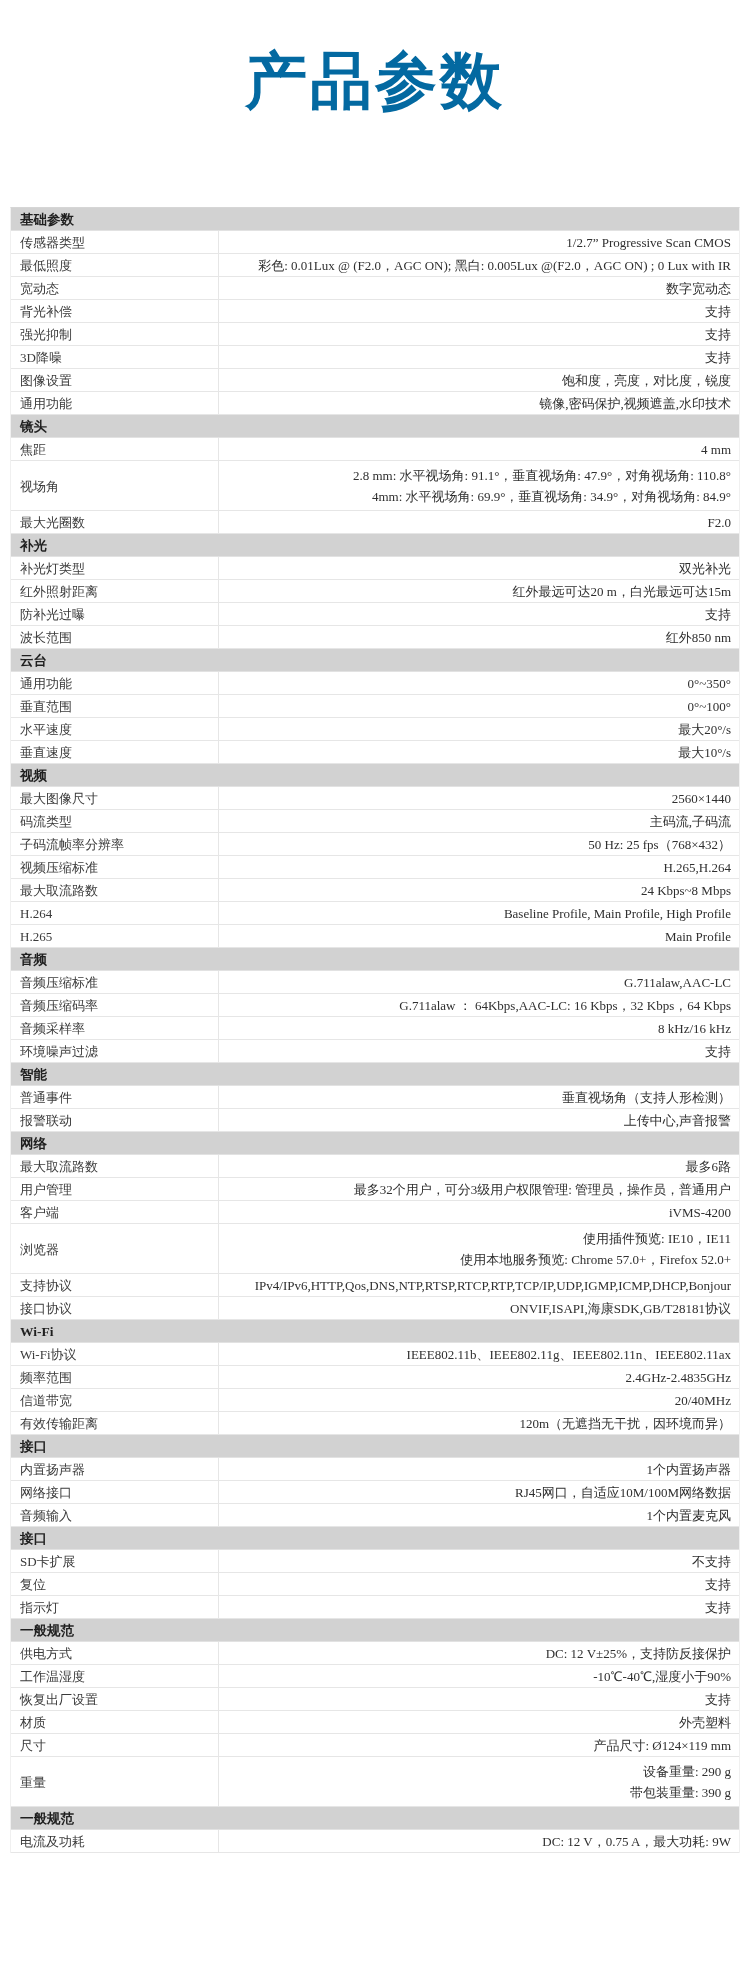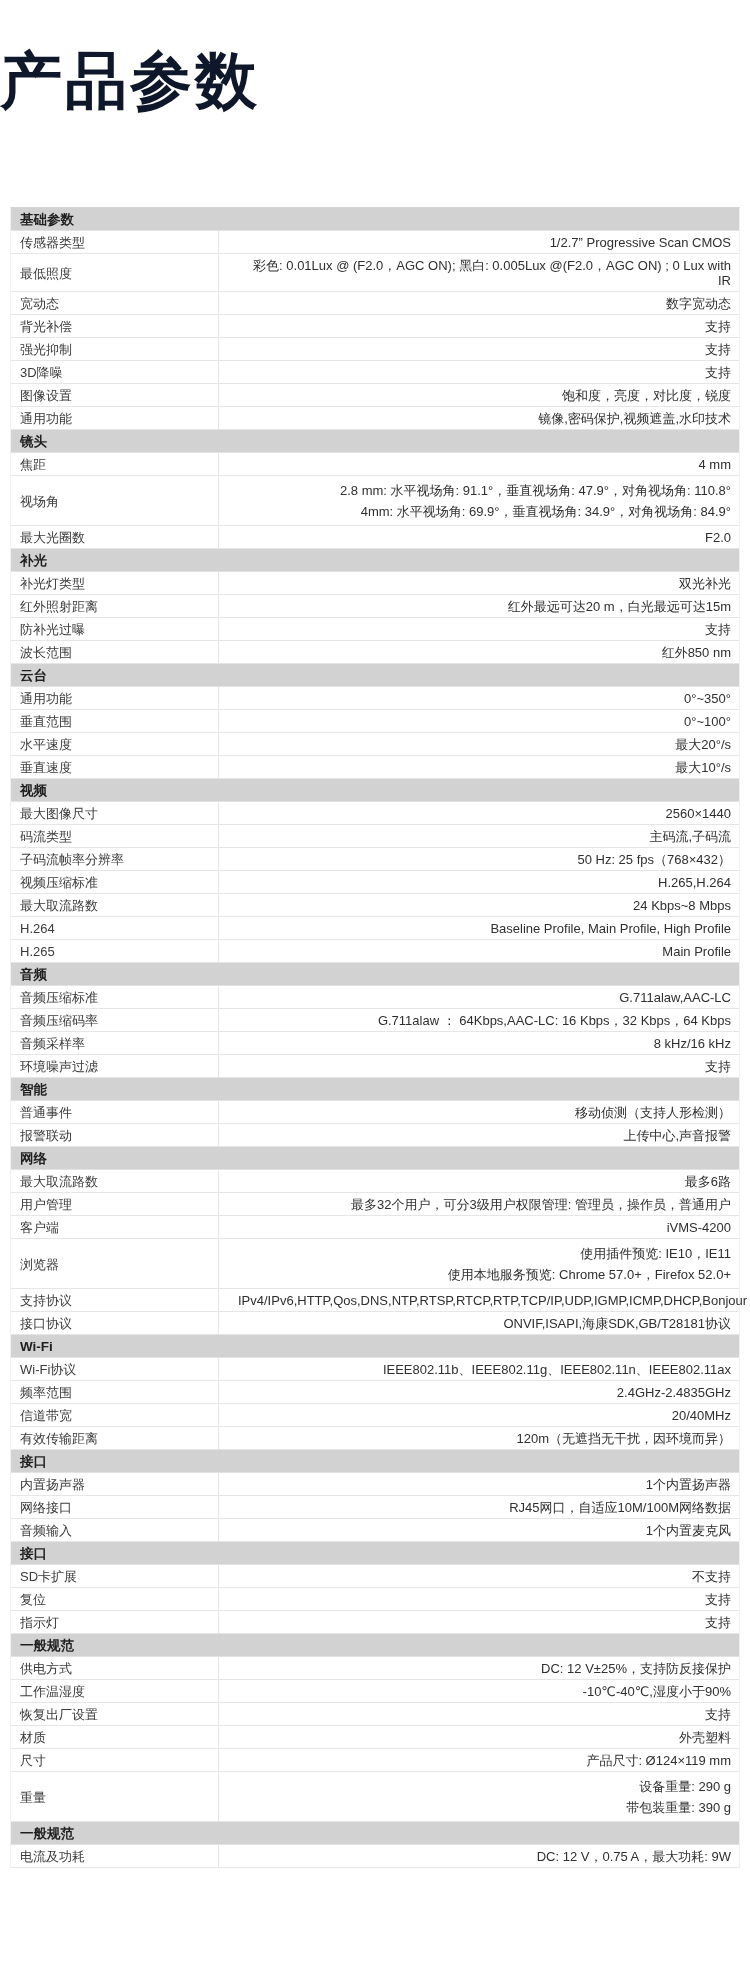--- a/index.html
+++ b/index.html
@@ -13,30 +13,31 @@
     overflow: hidden;
     font-family: "Liberation Sans", "DejaVu Sans", sans-serif;
     color: #333333;
     -webkit-font-smoothing: antialiased;
   }
   .page-title {
     margin: 44px 0 89px 0;
     font-size: 62px;
     line-height: 74px;
     font-weight: 900;
-    text-align: left;
-    color: #0f172a;
+    text-align: center;
+    color: #0369a1;
     letter-spacing: 3px;
   }
   .spec-table {
     margin: 0 10px;
     border-top: 1px solid #d6d6d6;
     border-left: 1px solid #f0f0f0;
     border-right: 1px solid #f0f0f0;
     font-size: 13px;
+    font-family: Liberation Serif, serif;
   }
   .section-header {
     background: #d2d2d2;
     color: #1f1f1f;
     font-weight: bold;
     font-size: 13.5px;
     line-height: 15px;
     padding: 4px 8px 3px 9px;
     border-bottom: 1px solid #e2e2e2;
   }
@@ -320,21 +321,21 @@
   </div>
 </div>
   </div>
 
   <div class="section">
     <div class="section-header">智能</div>
     <div class="section-rows">
   <div class="row">
     <div class="label">普通事件</div>
     <div class="value">
-            <div class="line">移动侦测（支持人形检测）</div>
+            <div class="line">垂直视场角（支持人形检测）</div>
           </div>
   </div>
 
   <div class="row">
     <div class="label">报警联动</div>
     <div class="value">
             <div class="line">上传中心,声音报警</div>
           </div>
   </div>
 </div>

